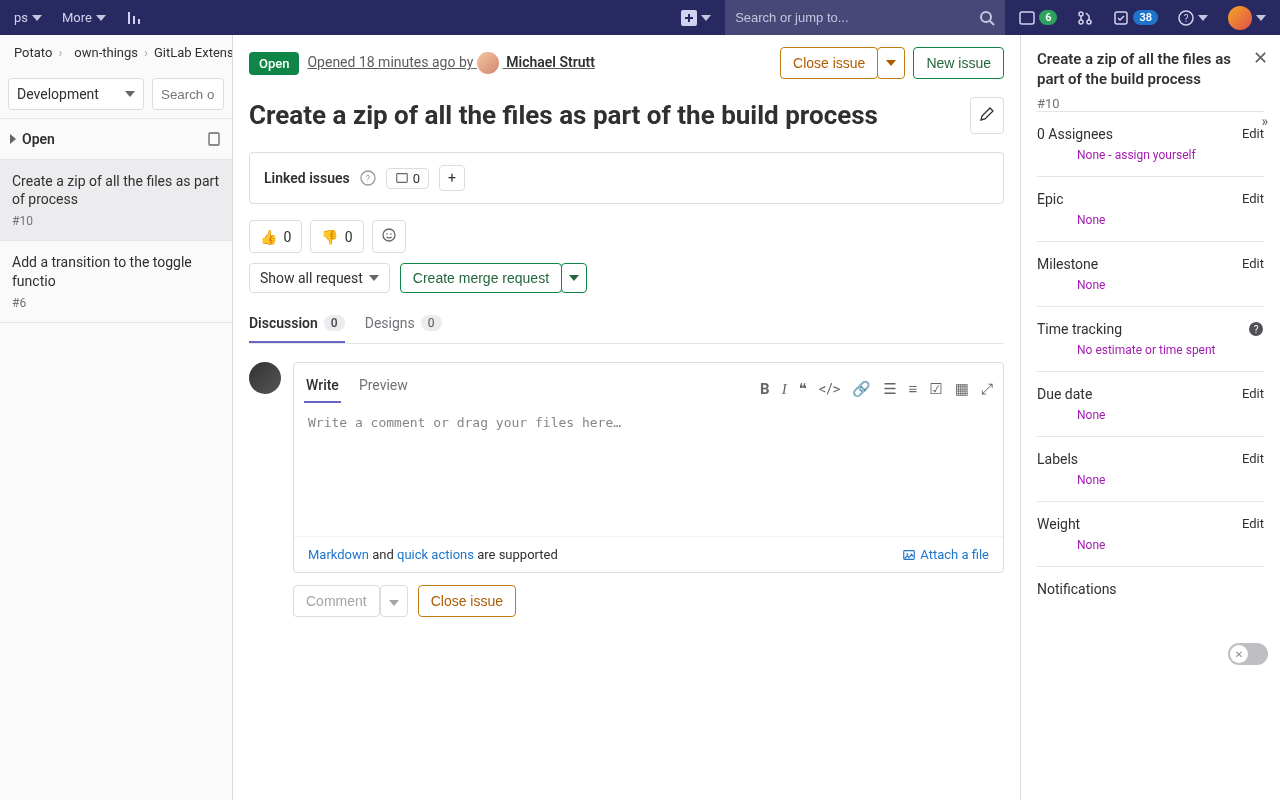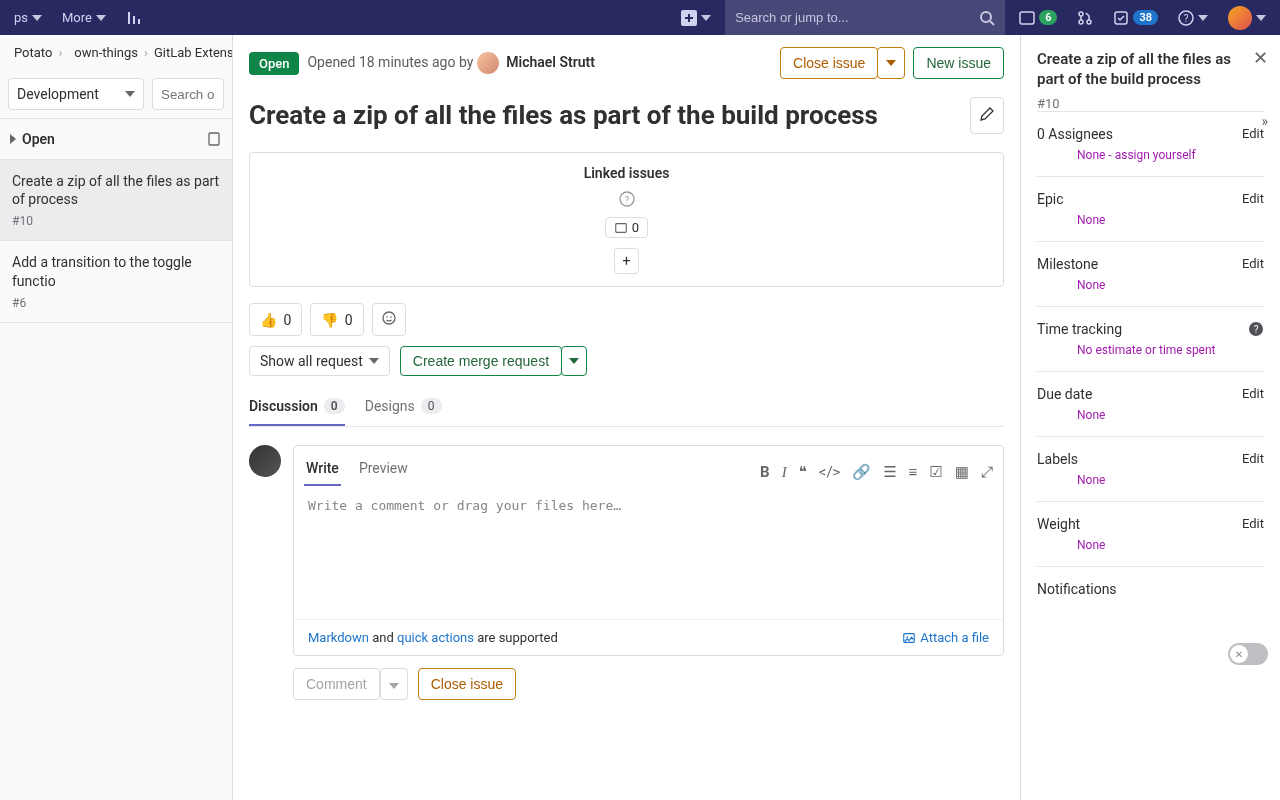--- a/index.html
+++ b/index.html
@@ -32,36 +32,36 @@
 .issue-card { padding: 12px; border-bottom: 1px solid #e5e5e5; cursor: pointer; }
 .issue-card.active { background: #ececef; }
 .issue-card .title { font-size: 14px; color: #303030; margin-bottom: 6px; line-height: 1.3; }
 .issue-card .num { font-size: 12px; color: #737278; }
 
 .main { flex: 1; overflow: hidden; display: flex; }
 .content { flex: 1; padding: 12px 16px; overflow-y: auto; }
 .issue-header { display: flex; align-items: center; justify-content: space-between; gap: 8px; }
 .ih-left { display: flex; align-items: center; gap: 8px; }
 .open-tag { background: #108548; color: #fff; padding: 4px 10px; border-radius: 4px; font-size: 13px; font-weight: 500; }
-.meta-text { color: #5c5c5c; font-size: 14px; }
+.meta-text { color: #5c5c5c; font-size: 14px; text-decoration: underline; }
 .author-av { width: 22px; height: 22px; border-radius: 50%; background: linear-gradient(135deg,#f7c59f,#d08770); display:inline-block; vertical-align: middle; margin-right: 4px; }
 .author-name { font-weight: 600; color: #303030; }
 .btn { border: 1px solid; border-radius: 4px; padding: 7px 12px; font-size: 14px; background: #fff; cursor: pointer; }
 .btn-orange { border-color: #c17d10; color: #ae5c00; }
 .btn-orange-split { width: 28px; padding: 7px 4px; display:flex;align-items:center;justify-content:center; margin-left:-1px; }
 .btn-green-out { border-color: #108548; color: #24663b; }
 .btn-green-split { width:26px;padding:6px 3px;margin-left:-1px;display:flex;align-items:center;justify-content:center; }
 .btn-disabled { border-color: #dcdcde; color: #a4a3a8; cursor: not-allowed; }
 .btn-group { display: flex; }
 
 .issue-title-row { display: flex; align-items: center; justify-content: space-between; margin: 18px 0; }
 .issue-title { font-size: 26px; font-weight: 700; line-height: 1.3; }
 .icon-btn { border: 1px solid #dcdcde; border-radius: 4px; padding: 8px; cursor: pointer; }
 
-.linked-box { border: 1px solid #dcdcde; border-radius: 4px; padding: 12px 14px; display: flex; align-items: center; gap: 10px; flex-direction: column; }
+.linked-box { border: 1px solid #dcdcde; border-radius: 4px; padding: 12px 14px; display: flex; align-items: center; gap: 10px; }
 .linked-title { font-weight: 600; }
 .count-pill { border: 1px solid #dcdcde; border-radius: 4px; padding: 2px 8px; display: flex; align-items: center; gap: 4px; font-size: 13px; }
 .add-pill { border: 1px solid #dcdcde; border-radius: 4px; padding: 4px 8px; cursor: pointer; }
 
 .reactions { display: flex; gap: 8px; margin: 16px 0 10px; }
 .react-btn { border: 1px solid #dcdcde; border-radius: 4px; padding: 6px 10px; display: flex; align-items: center; gap: 6px; cursor: pointer; }
 .emoji-btn { border: 1px solid #dcdcde; border-radius: 4px; padding: 6px 8px; cursor: pointer; }
 
 .activity-row { display: flex; gap: 10px; margin-bottom: 12px; }
 .activity-drop { border: 1px solid #dcdcde; border-radius: 4px; padding: 6px 10px; display: flex; align-items: center; gap: 6px; cursor: pointer; }

